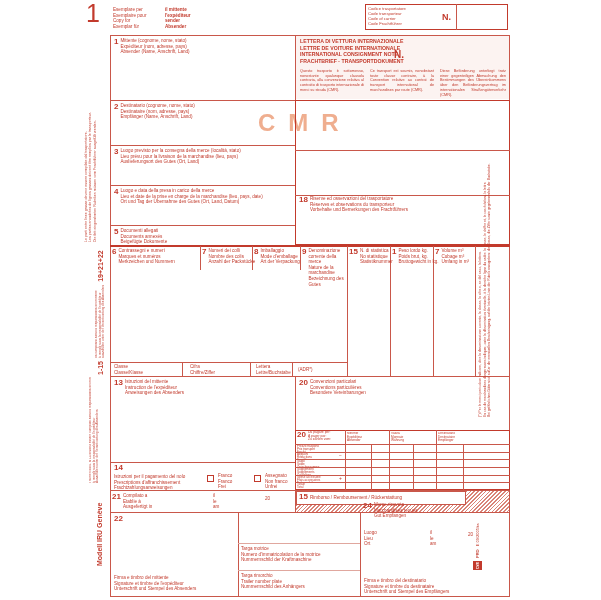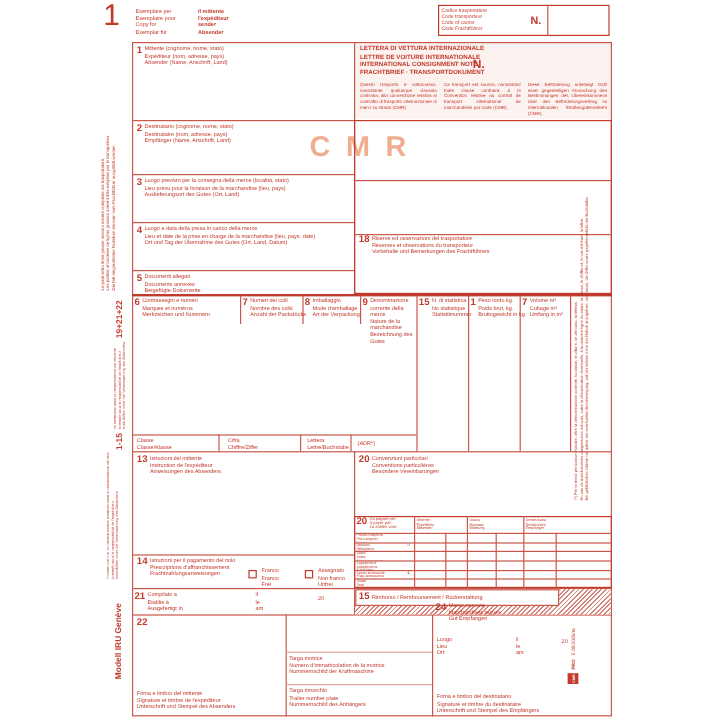--- a/index.html
+++ b/index.html
@@ -242,21 +242,21 @@
 Zuschläge</div>
   <div class="abs micro" style="left:297px;top:475.5px;width:40px;height:6px;">Spese accessorie
 Frais accessoires
 Nebengebühren</div>
   <div class="abs micro" style="left:297px;top:483px;width:44px;height:6.5px;">Totale
 Total
 Gesamtsumme</div>
   <div class="abs" style="left:339px;top:452px;font-size:5px;color:var(--red);">−</div>
   <div class="abs" style="left:339px;top:475px;font-size:5px;color:var(--red);">+</div>
 
-  <div class="b" style="left:114px;top:464px;">
+  <div class="b" style="left:114px;top:464px;flex-direction:column;">
       <span class="n">14</span>
       <span class="t">Istruzioni per il pagamento del nolo
 Prescriptions d'affranchissement
 Frachtzahlungsanweisungen</span>
     </div>
   <div class="checkbox" style="left:207px;top:475px;"></div>
   <div class="abs t" style="left:218px;top:473px;">Franco
 Franco
 Frei</div>
   <div class="checkbox" style="left:254px;top:475px;"></div>

